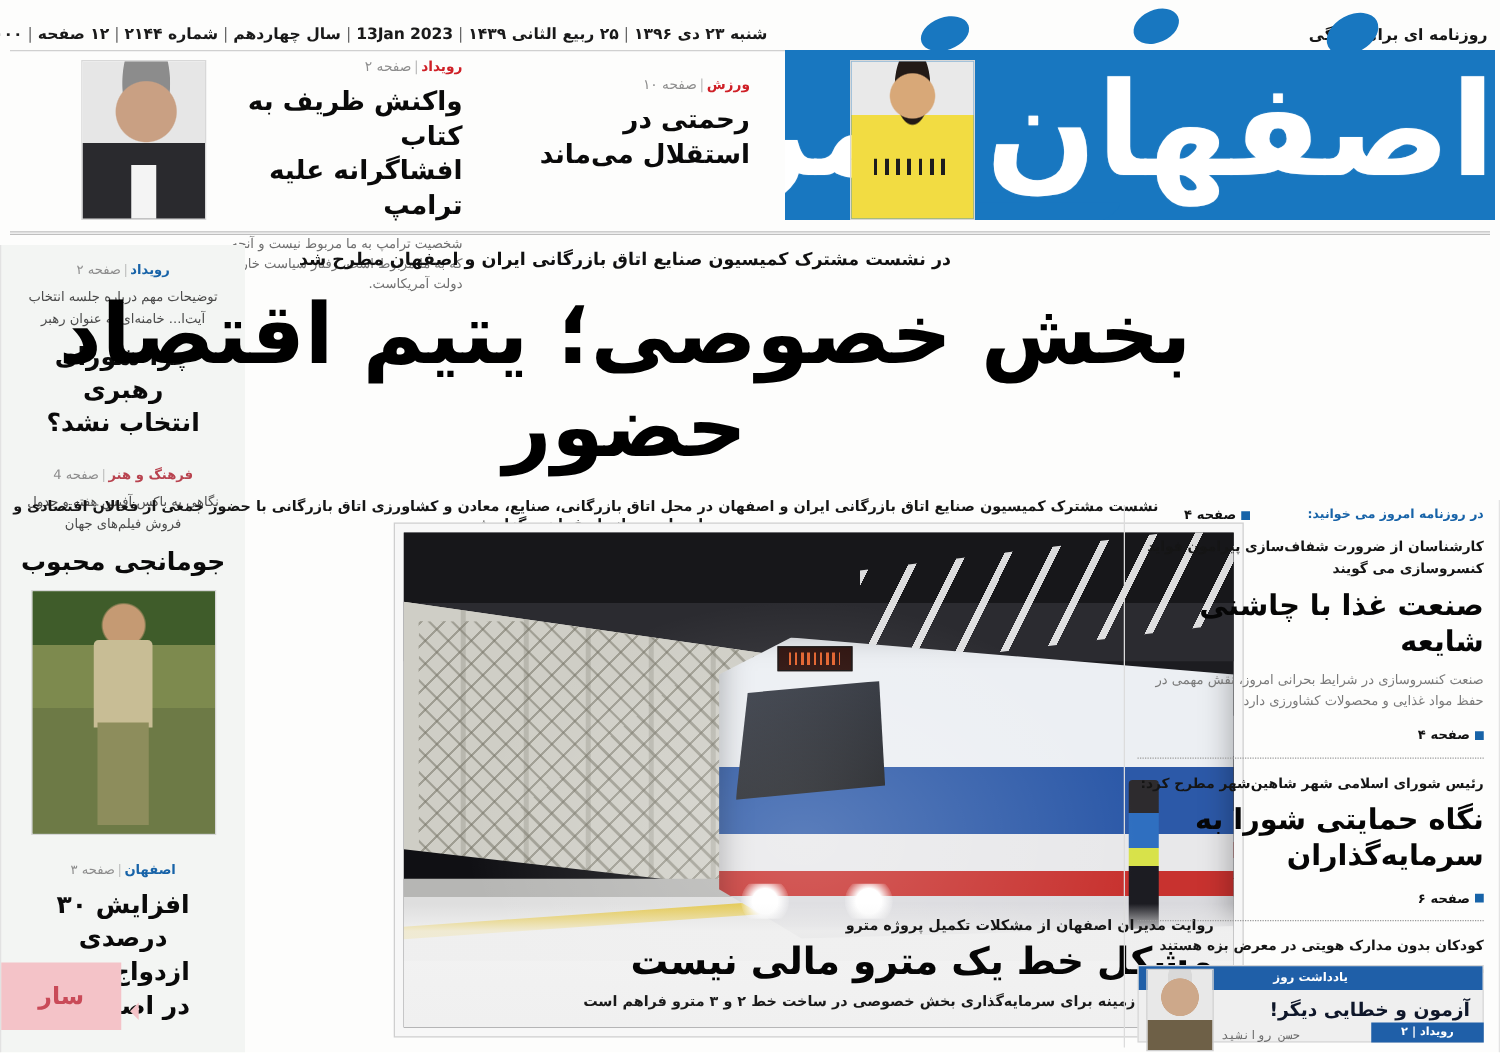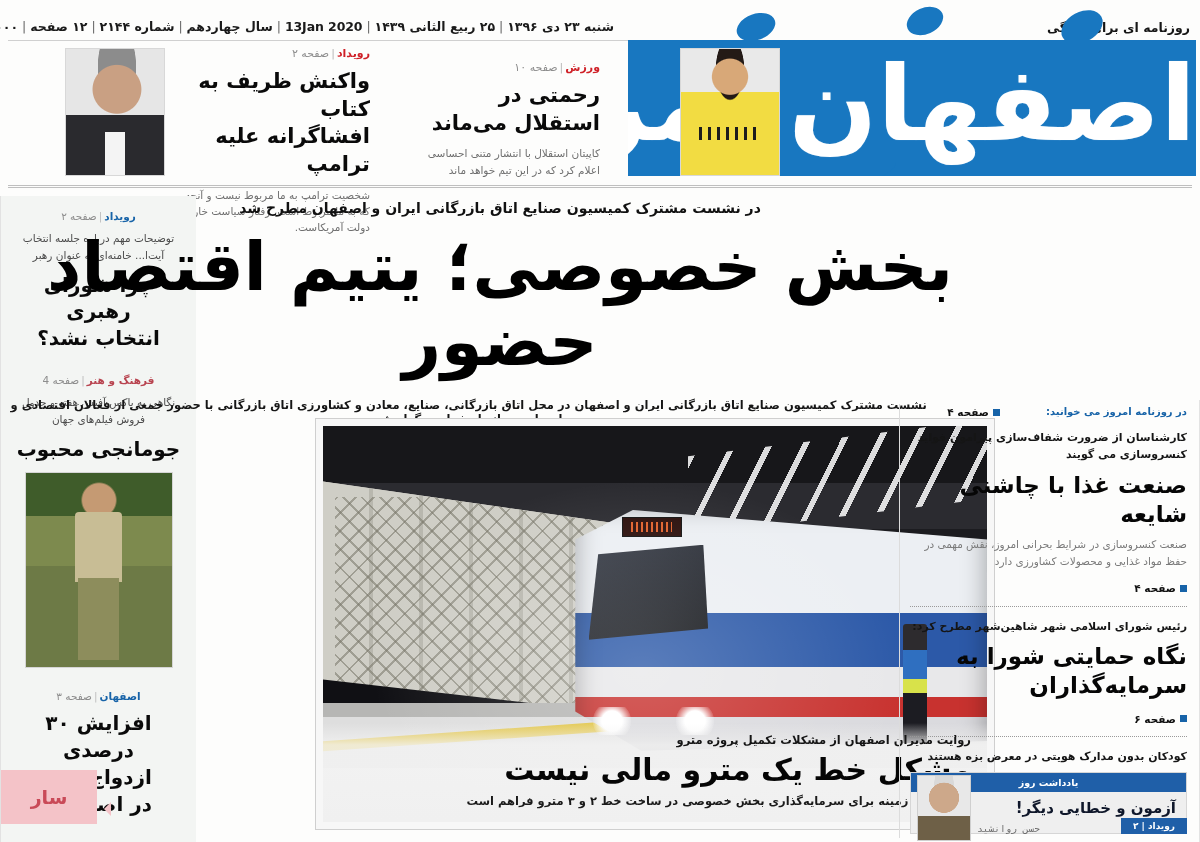--- a/index.html
+++ b/index.html
@@ -401,39 +401,39 @@
   }
   .noteday .nd-author {
     position: absolute; top: 50px; right: 10px; left: 66px;
     text-align: left;
     font-size: 9.5px; color: #6b6b6b; font-family: Liberation Mono, monospace;
   }
   .noteday .nd-tag {
     position: absolute; bottom: -1px; right: -1px;
     background: #1f5fa8; color: #fff;
     font-size: 9px; font-weight: bold;
-    padding: 3px 12px;
+    padding: 3px 24px;
   }
 
   .col-divider {
     position: absolute; top: 404px; right: 300px;
     width: 1px; height: 434px; background: #dcdcdc;
   }
 </style>
 </head>
 <body>
 
 <div id="page">
 
   <div class="datestrip">
     <span class="seg">شنبه ۲۳ دی ۱۳۹۶</span>
     <span class="sep">|</span>
     <span class="seg">۲۵ ربیع الثانی ۱۴۳۹</span>
     <span class="sep">|</span>
-    <span class="seg">13Jan 2020</span>
+    <span class="seg">13Jan 2023</span>
     <span class="sep">|</span>
     <span class="seg">سال چهاردهم</span>
     <span class="sep">|</span>
     <span class="seg">شماره ۲۱۴۴</span>
     <span class="sep">|</span>
     <span class="seg">۱۲ صفحه</span>
     <span class="sep">|</span>
     <span class="seg">۱۰۰۰ تومان</span>
 
   </div>
@@ -450,21 +450,20 @@
       <div class="swtail"></div>
     </div>
   </div>
 
   <div class="teaser" id="teaser-sports">
     <div class="kicker">
       <span class="sect">ورزش</span><span class="bar">|</span><span class="pg">صفحه ۱۰</span>
     </div>
     <div class="head" style="white-space:pre-line">رحمتی در
 استقلال می‌ماند</div>
-    <div class="dek">کاپیتان استقلال با انتشار متنی احساسی اعلام کرد که در این تیم خواهد ماند</div>
   </div>
   <div class="teaser-photo" id="photo-sports">
     <div class="ph-goalkeeper"></div>
   </div>
 
   <div class="teaser" id="teaser-zarif">
     <div class="kicker">
       <span class="sect">رویداد</span><span class="bar">|</span><span class="pg">صفحه ۲</span>
     </div>
     <div class="head" style="white-space:pre-line">واکنش ظریف به کتاب

